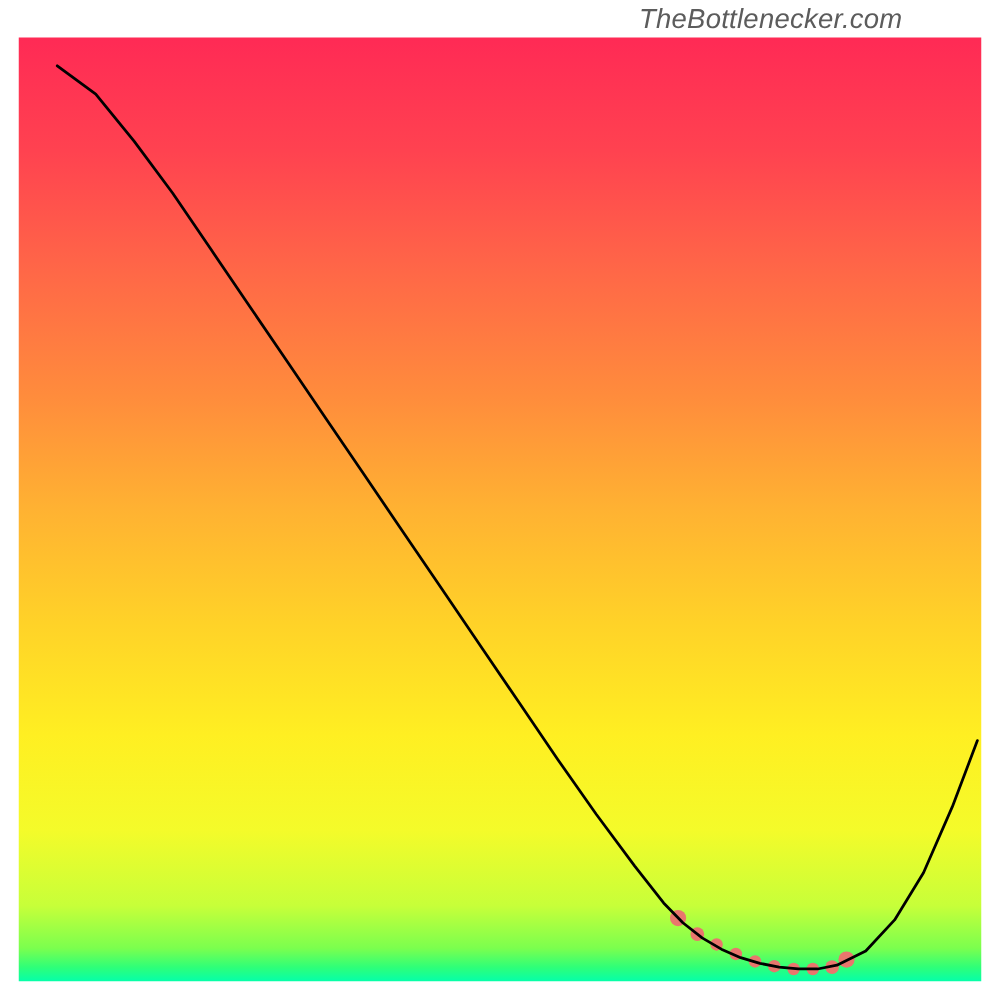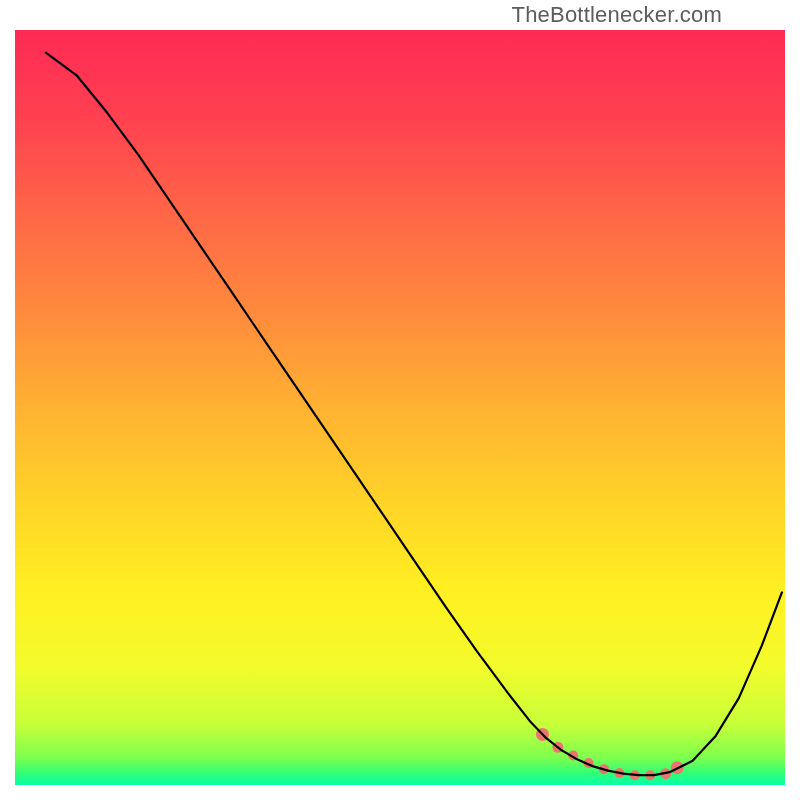--- a/index.html
+++ b/index.html
@@ -8,20 +8,21 @@
     width: 800px;
     height: 800px;
     overflow: hidden;
     background: #ffffff;
     font-family: Arial, Helvetica, sans-serif;
   }
   .stage {
     position: relative;
     width: 732px;
     height: 800px;
+    font-style: italic;
   }
   .watermark {
     position: absolute;
     top: 2px;
     right: 10px;
     font-size: 22px;
     color: #5c5c5c;
     font-weight: 500;
     letter-spacing: 0.2px;
     z-index: 5;

